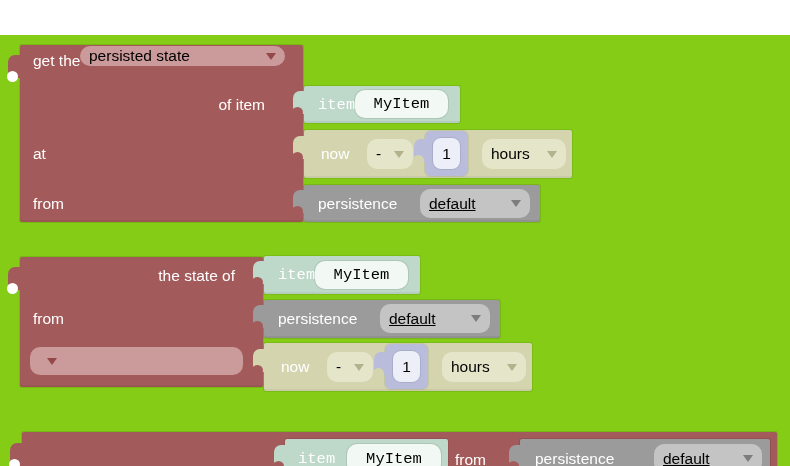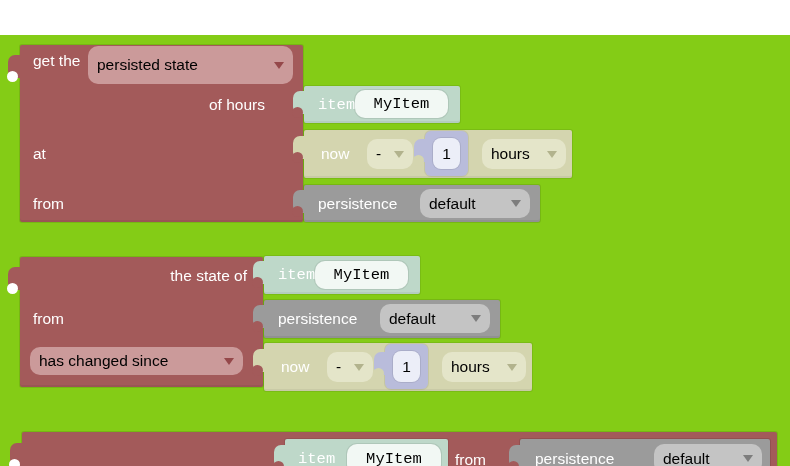--- a/index.html
+++ b/index.html
@@ -14,21 +14,21 @@
   .lav  {background:#b9bcdb;border-radius:6px;box-shadow:0 0 0 1px rgba(0,0,0,.07);}
 
   .lbl{position:absolute;color:#ffffff;font-size:15.5px;display:flex;align-items:center;white-space:nowrap;}
 
   .dd{position:absolute;display:flex;align-items:center;justify-content:space-between;
       box-sizing:border-box;border-radius:10px;padding:0 9px;font-size:15.5px;color:#000;
       cursor:pointer;white-space:nowrap;}
   .dd .arr{width:0;height:0;border-left:5.5px solid transparent;border-right:5.5px solid transparent;
            border-top:7px solid #000;margin-left:8px;flex:0 0 auto;}
   .dd.pink{background:#cb9a9a;}      .dd.pink .arr{border-top-color:#95484a;}
-  .dd.graylt{background:#c4c4c4;}    .dd.graylt .arr{border-top-color:#7d7d7d;}
+  .dd.graylt{background:#c4c4c4;text-decoration:underline;}    .dd.graylt .arr{border-top-color:#7d7d7d;}
   .dd.olivelt{background:#e4e5c9;}   .dd.olivelt .arr{border-top-color:#b2b38d;}
 
   .field{position:absolute;display:flex;align-items:center;justify-content:center;box-sizing:border-box;
          background:#f2f8f4;border-radius:10px;font-size:15.5px;color:#000;
          box-shadow:0 0 0 1px rgba(0,0,0,.08);cursor:text;white-space:nowrap;}
   .field.lavfield{background:#eceef8;border-radius:8px;}
 
   
   .ptab{position:absolute;width:12px;height:23px;border-radius:7px 0 0 7px;}
   .ptab::after{content:"";position:absolute;width:11px;height:11px;border-radius:50%;left:-1px;bottom:-4px;}
@@ -37,25 +37,25 @@
   .pb-white::after{background:#ffffff;} .pb-red::after{background:#a35a5a;} .pb-olive::after{background:#d4d5af;}
 </style>
 </head>
 <body>
 
 <div class="canvas">
 
   <div class="block red" style="left:20px;top:10px;width:283px;height:177px">
     <span class="ptab pt-red pb-white" style="left:-12px;top:10px"></span>
     <div class="lbl" style="left:13px;top:1px;height:30px">get the</div>
-    <div class="dd pink" style="left:68px;top:1px;width:205px;height:38px">
+    <div class="dd pink" style="left:60px;top:1px;width:205px;height:20px">
       <span>persisted state</span>
       <span class="arr"></span>
     </div>
-    <div class="lbl" style="right:38px;top:41px;height:38px">of hours</div>
+    <div class="lbl" style="right:38px;top:41px;height:38px">of item</div>
     <div class="lbl" style="left:13px;top:85px;height:48px">at</div>
     <div class="lbl" style="left:13px;top:140px;height:37px">from</div>
   </div>
 
   <div class="block teal" style="left:304px;top:51px;width:156px;height:37px">
     <span class="ptab pt-teal pb-red" style="left:-11px;top:5px"></span>
     <div class="lbl" style="left:14px;top:0;height:37px">item</div>
     <div class="field" style="left:51px;top:4px;width:93px;height:28px">MyItem</div>
   </div>
 
@@ -80,24 +80,23 @@
     <span class="ptab pt-gray pb-red" style="left:-11px;top:5px"></span>
     <div class="lbl" style="left:14px;top:0;height:37px">persistence</div>
     <div class="dd graylt" style="left:116px;top:4px;width:110px;height:29px">
       <span>default</span>
       <span class="arr"></span>
     </div>
   </div>
 
   <div class="block red" style="left:20px;top:222px;width:243px;height:130px">
     <span class="ptab pt-red pb-white" style="left:-12px;top:10px"></span>
-    <div class="lbl" style="right:16px;top:0;height:37px">the state of</div>
+    <div class="lbl" style="right:28px;top:0;height:37px">the state of</div>
     <div class="lbl" style="left:13px;top:43px;height:38px">from</div>
     <div class="dd pink" style="left:10px;top:90px;width:213px;height:28px">
-      <span>has changed since</span>
       <span class="arr"></span>
     </div>
   </div>
 
   <div class="block teal" style="left:264px;top:221px;width:156px;height:38px">
     <span class="ptab pt-teal pb-red" style="left:-11px;top:5px"></span>
     <div class="lbl" style="left:14px;top:0;height:38px">item</div>
     <div class="field" style="left:51px;top:5px;width:93px;height:28px">MyItem</div>
   </div>
 

